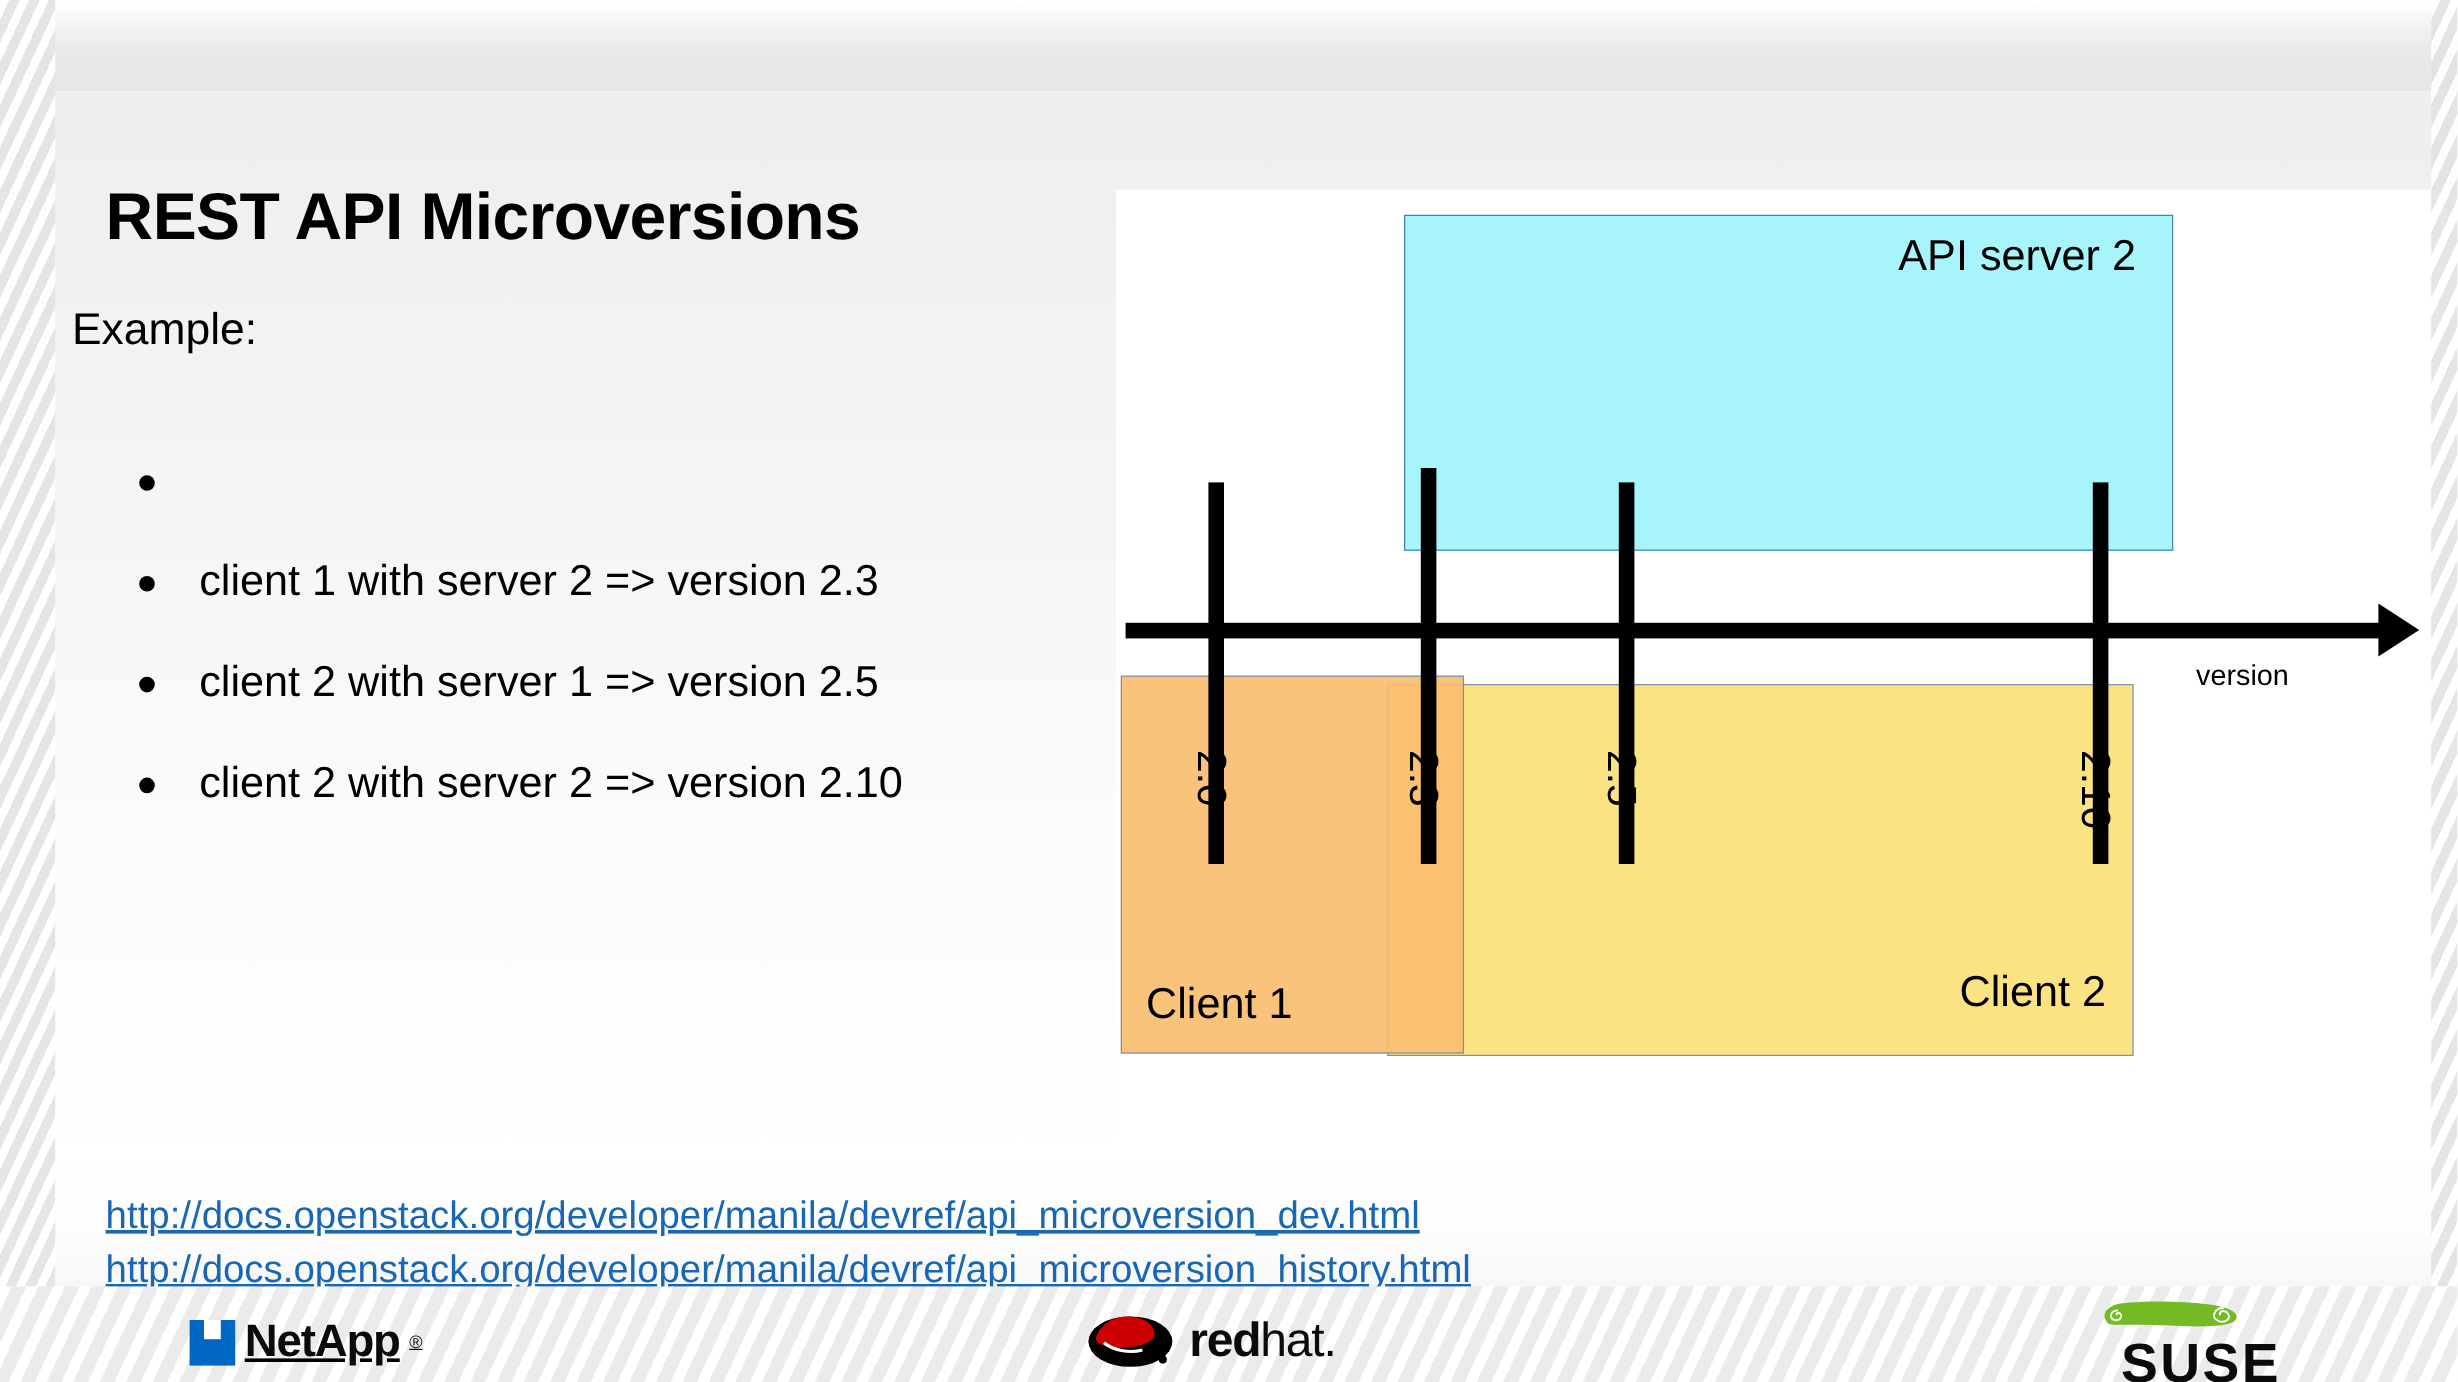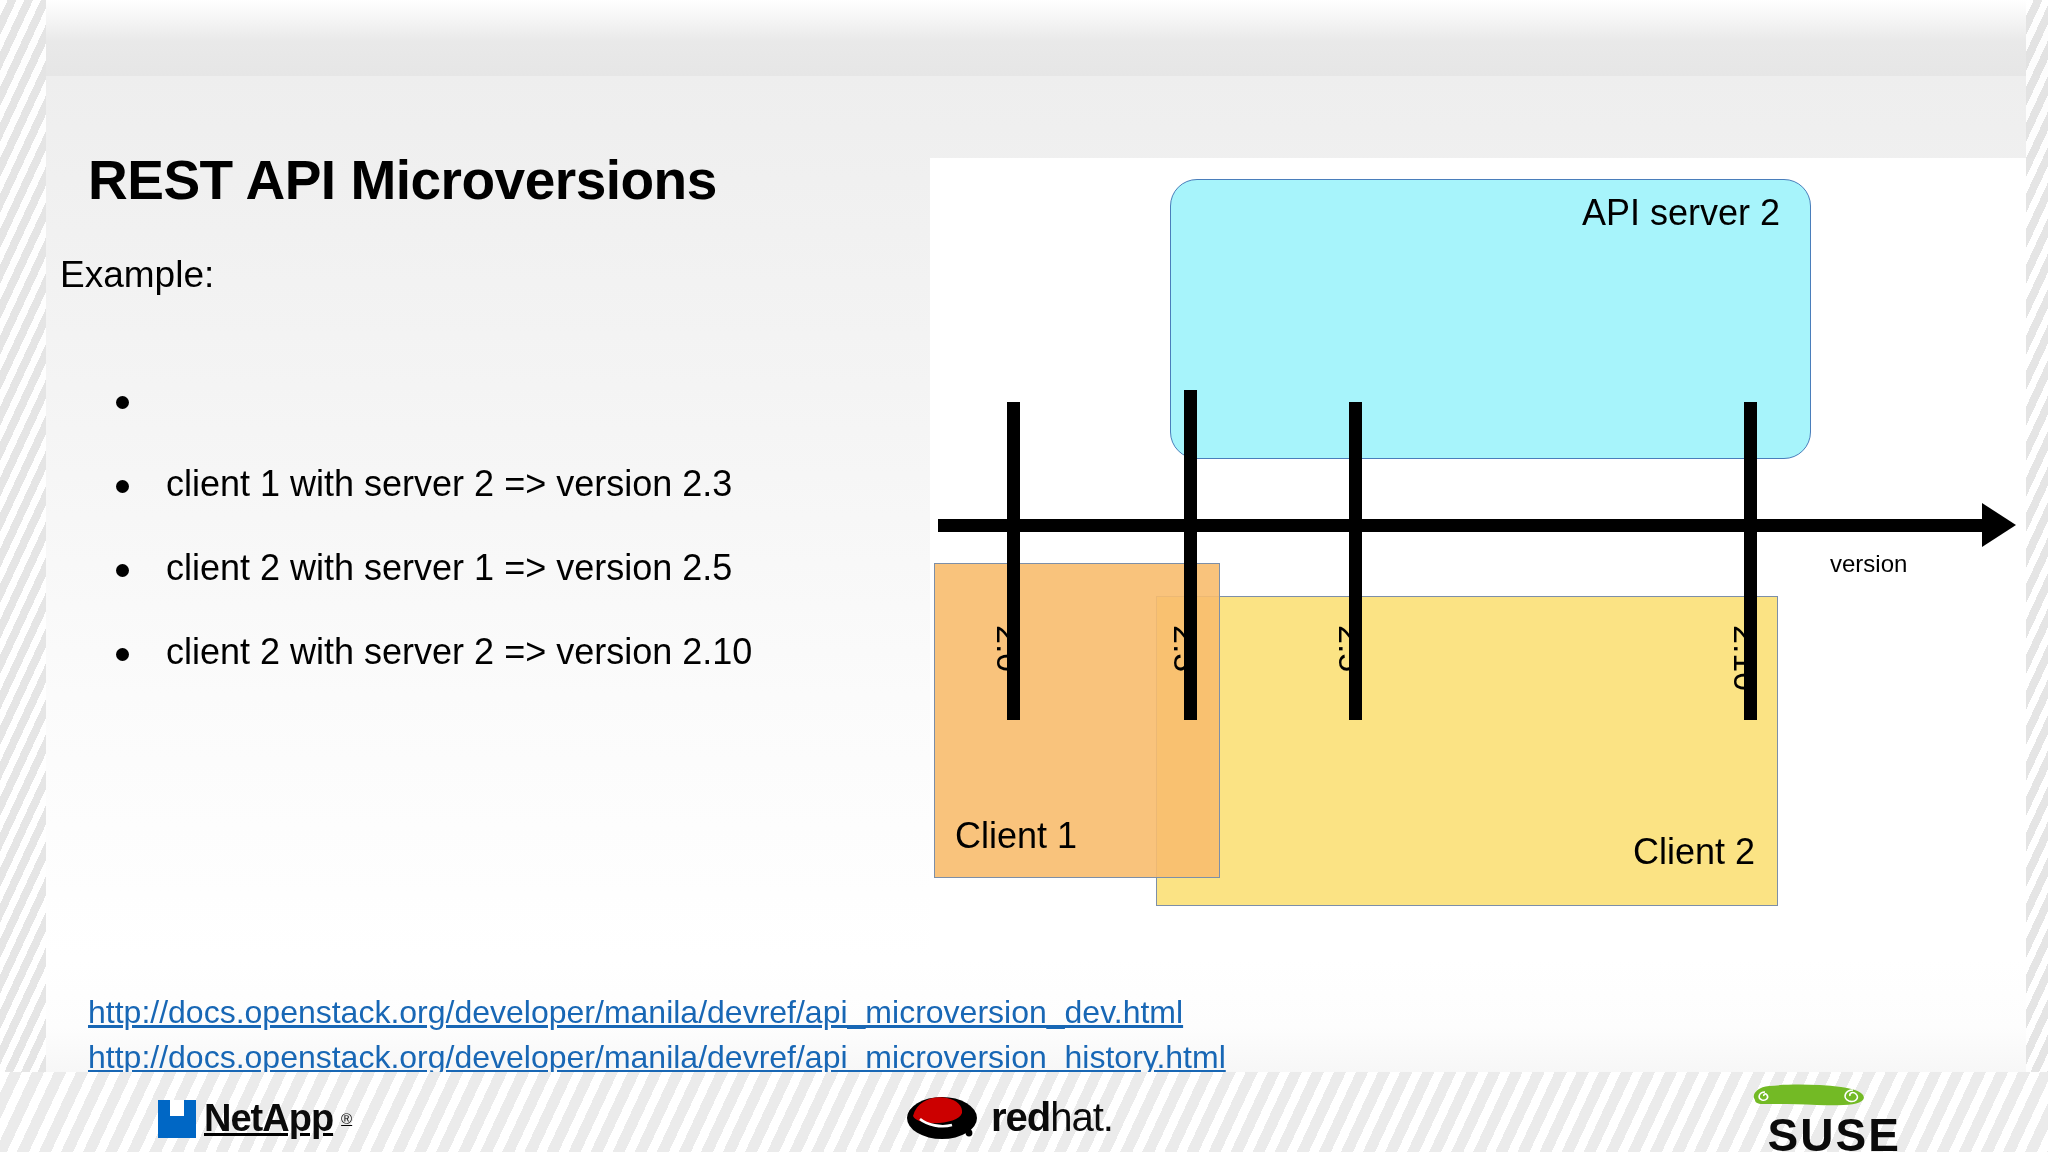--- a/index.html
+++ b/index.html
@@ -129,35 +129,34 @@
     background: rgba(150,180,220,.72);
     z-index: 3;
   }
   .srv1 .box-label { left: 20px; top: 16px; }
 
   .srv2 {
     left: 1170px; top: 179px;
     width: 641px; height: 280px;
     background: rgba(130,240,250,.70);
     z-index: 2;
-    border-radius: 27px;
   }
   .srv2 .box-label { right: 30px; top: 12px; }
 
   .cli1 {
     left: 934px; top: 563px;
     width: 286px; height: 315px;
     background: rgba(248,188,110,.90);
     border-color: #7d8fa8;
     z-index: 3;
   }
   .cli1 .box-label { left: 20px; bottom: 20px; }
 
   .cli2 {
-    left: 1156px; top: 596px;
+    left: 1156px; top: 570px;
     width: 622px; height: 310px;
     background: rgba(250,222,110,.85);
     border-color: #7d8fa8;
     z-index: 2;
   }
   .cli2 .box-label { right: 22px; bottom: 32px; }
 
   
   .axis-line {
     position: absolute;

